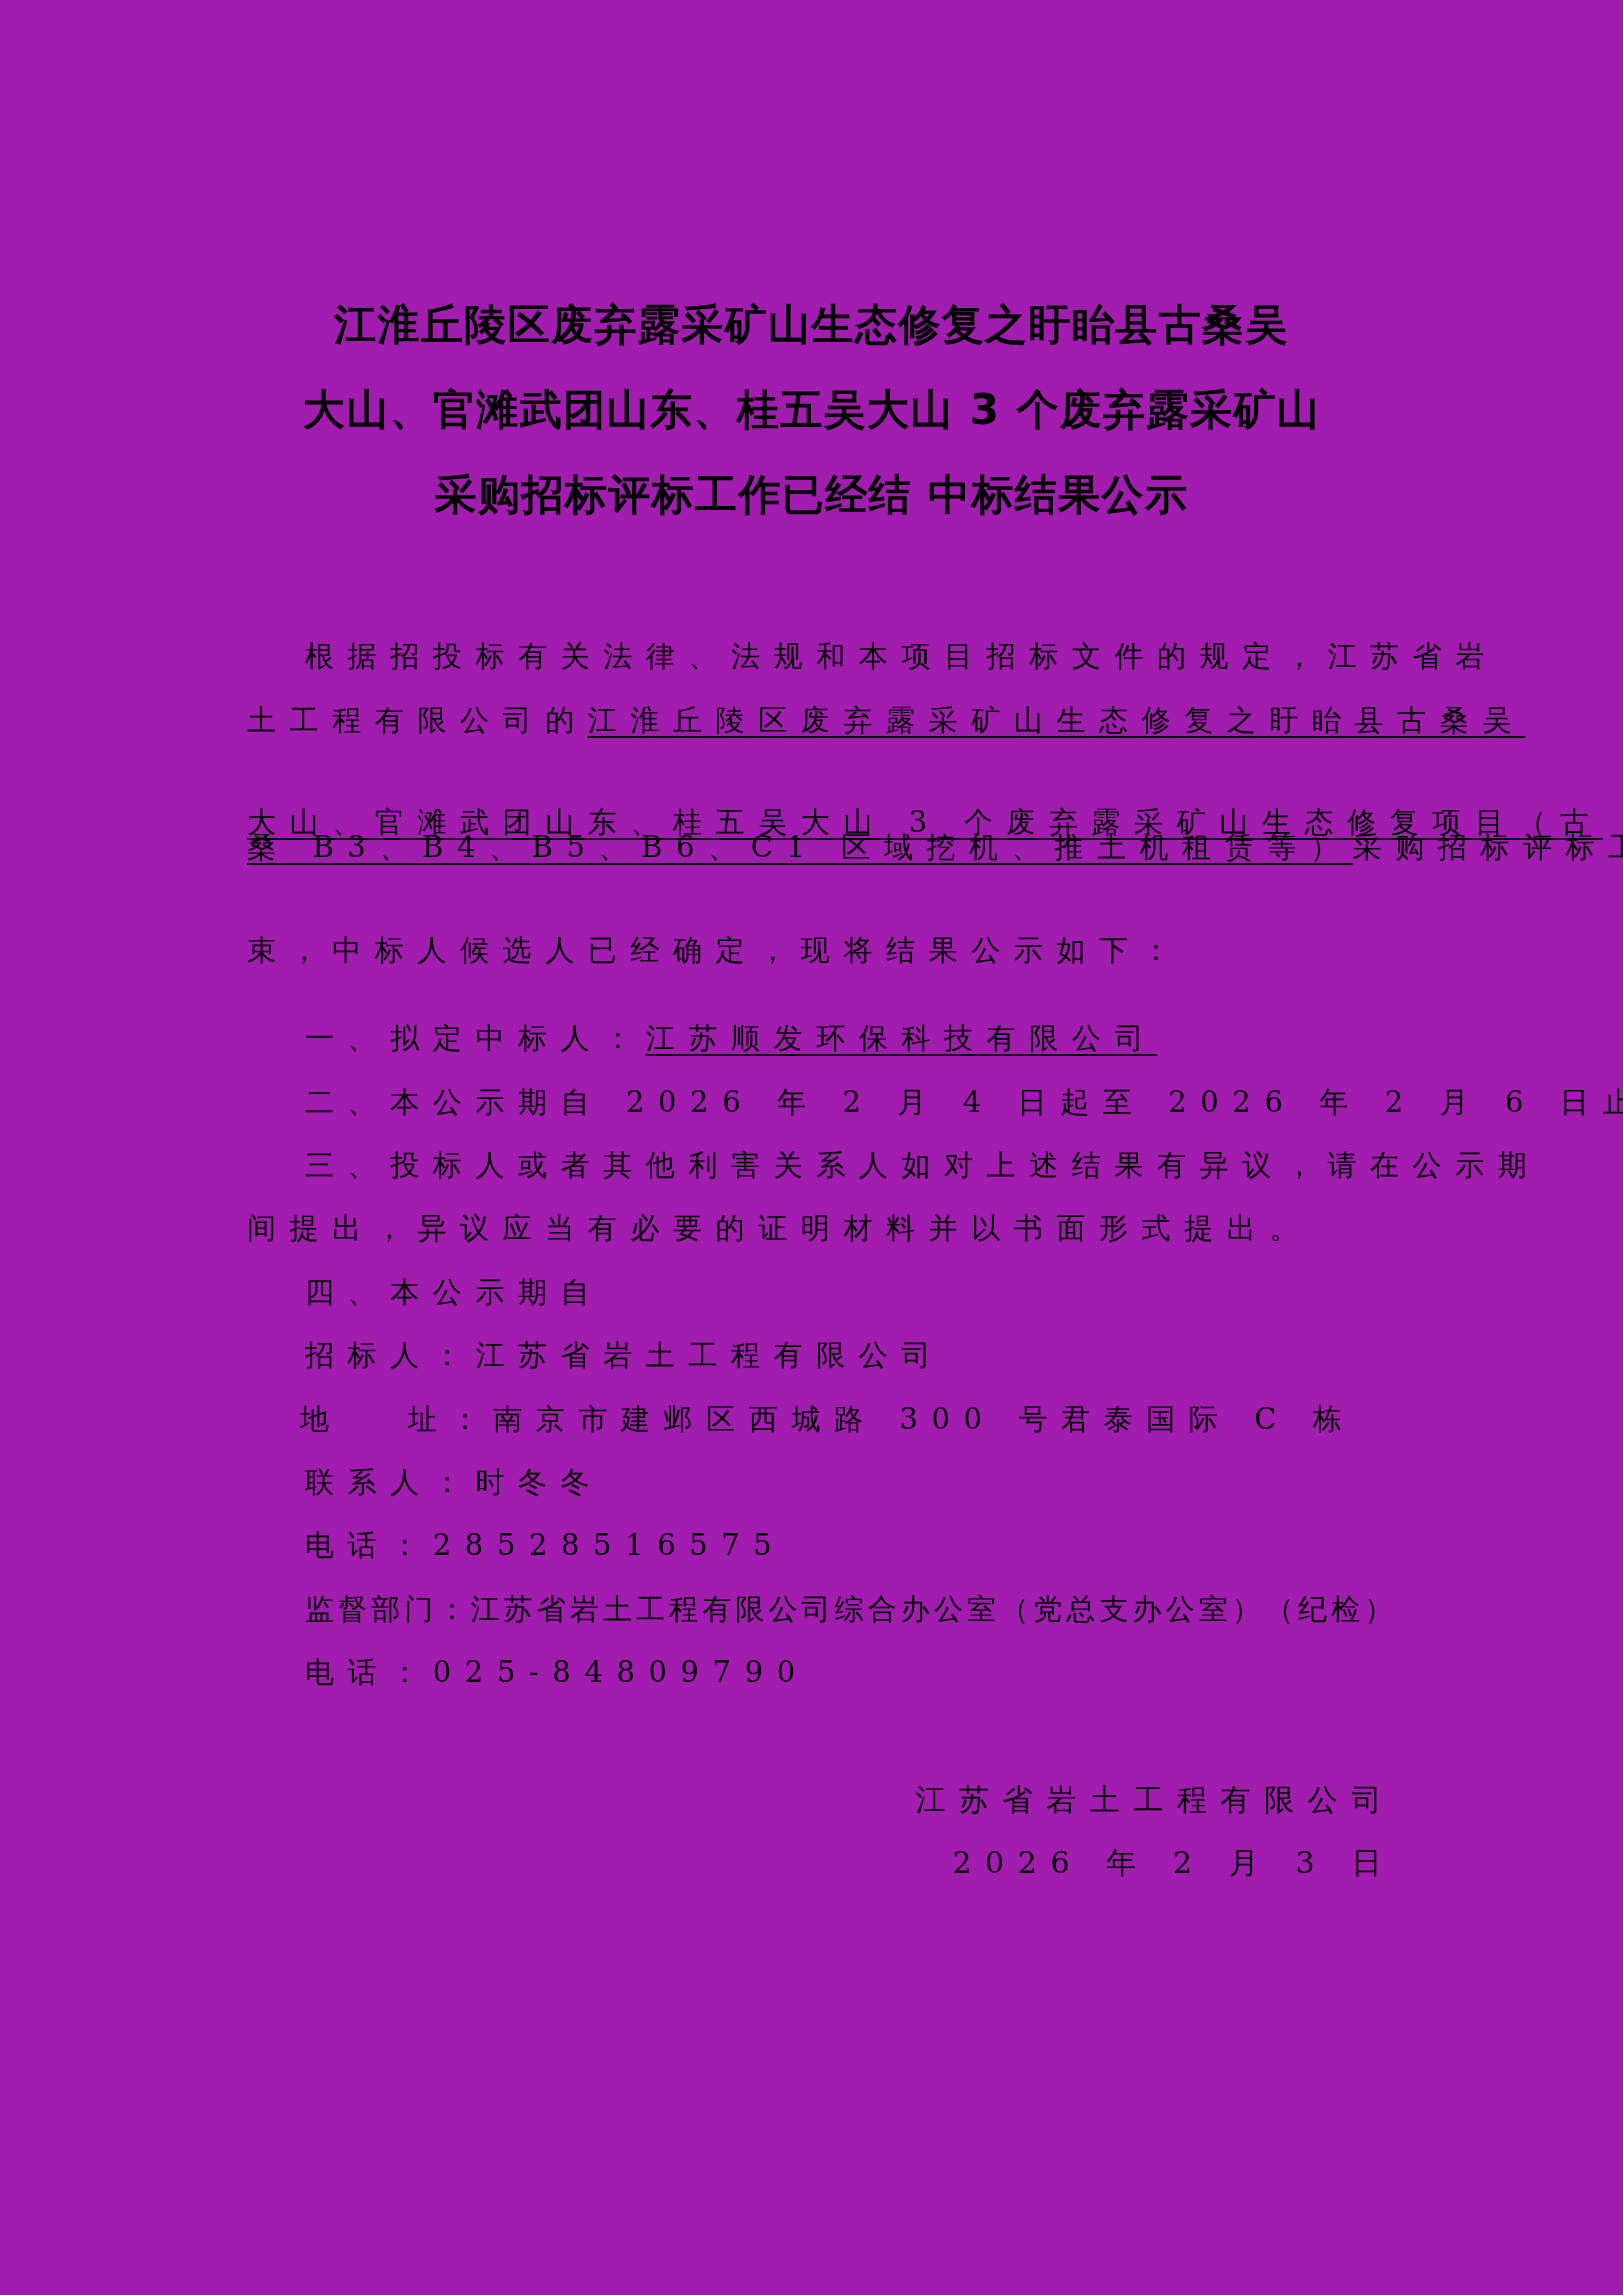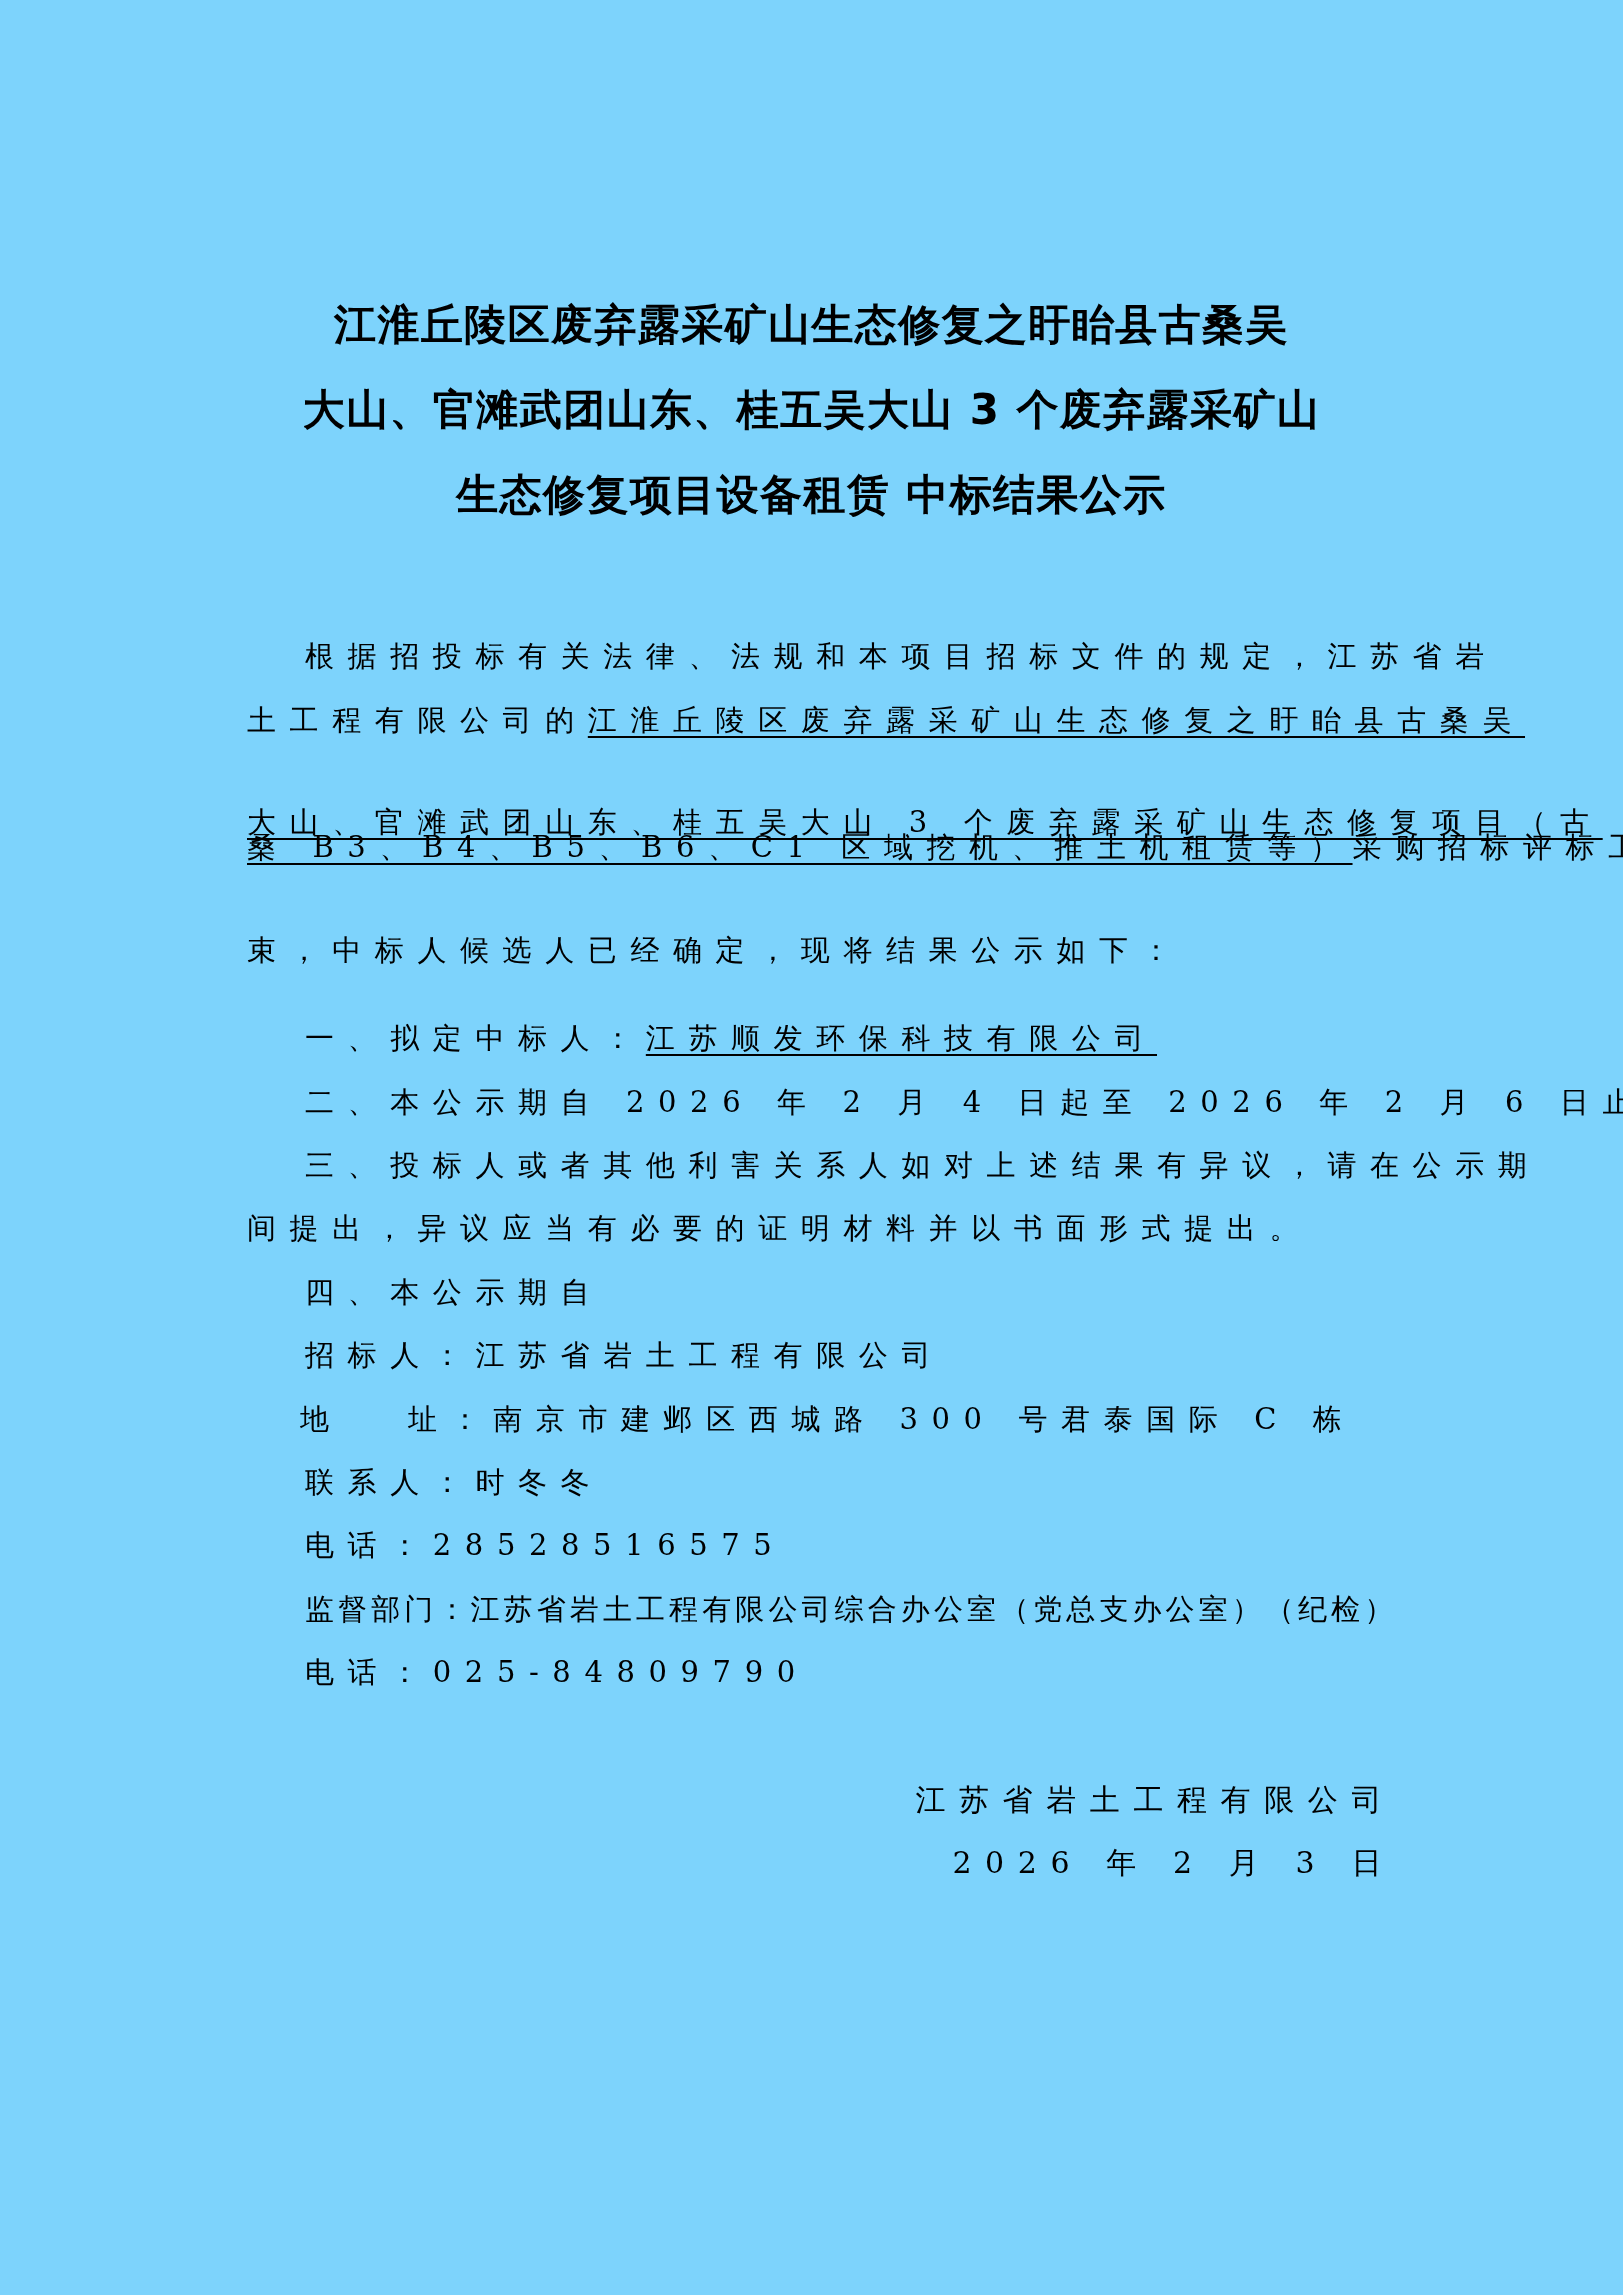--- a/index.html
+++ b/index.html
@@ -1,35 +1,35 @@
 <!DOCTYPE html>
 <html style="font-size:11px"><head>
 <meta charset="utf-8">
 <style>
   html, body { margin: 0; padding: 0; background: #ffffff; }
   body { width: 1623px; height: 2295px; position: relative; overflow: hidden;
          font-family: "DejaVu Serif", "Liberation Serif", serif; color: #000; }
-  .page { position: absolute; left: 0; top: 0; width: 1623px; height: 2295px; background: #7dd3fc; }
+  .page { position: absolute; left: 0; top: 0; width: 1623px; height: 2295px; background: #a21caf; }
   .title { position: absolute; left: 232px; width: 1159px; text-align: center;
            font-family: "DejaVu Sans", "Liberation Sans", sans-serif; font-weight: bold;
            font-size: 42px; line-height: 55px; letter-spacing: 1.4px; white-space: nowrap; }
   .line { position: absolute; left: 247px; font-size: 29px; line-height: 38px;
           letter-spacing: 13.6px; white-space: nowrap; }
   .u { text-decoration: underline; text-decoration-thickness: 2px; text-underline-offset: 5.5px; }
   .right { position: absolute; right: 228px; font-size: 30px; line-height: 38px;
            letter-spacing: 13.6px; white-space: nowrap; text-align: right; }
 </style>
 </head>
 <body>
 
 <div class="page">
 
   <div class="title" style="top:297px;">江淮丘陵区废弃露采矿山生态修复之盱眙县古桑吴</div>
   <div class="title" style="top:382px;">大山、官滩武团山东、桂五吴大山 3 个废弃露采矿山</div>
-  <div class="title" style="top:467px;">生态修复项目设备租赁 中标结果公示</div>
+  <div class="title" style="top:467px;">采购招标评标工作已经结 中标结果公示</div>
 
   <div class="line" style="top:701px;">
     <span>土工程有限公司的</span><span class="u">江淮丘陵区废弃露采矿山生态修复之盱眙县古桑吴</span>
   </div>
   <div class="line" style="top:637px; left:305px;">根据招投标有关法律、法规和本项目招标文件的规定，江苏省岩</div>
   <div class="line u" style="top:803px;">大山、官滩武团山东、桂五吴大山 3 个废弃露采矿山生态修复项目（古</div>
   <div class="line" style="top:828px;">
     <span class="u">桑 B3、B4、B5、B6、C1 区域挖机、推土机租赁等）</span><span>采购招标评标工作已经结</span>
   </div>
   <div class="line" style="top:931px;">束，中标人候选人已经确定，现将结果公示如下：</div>

